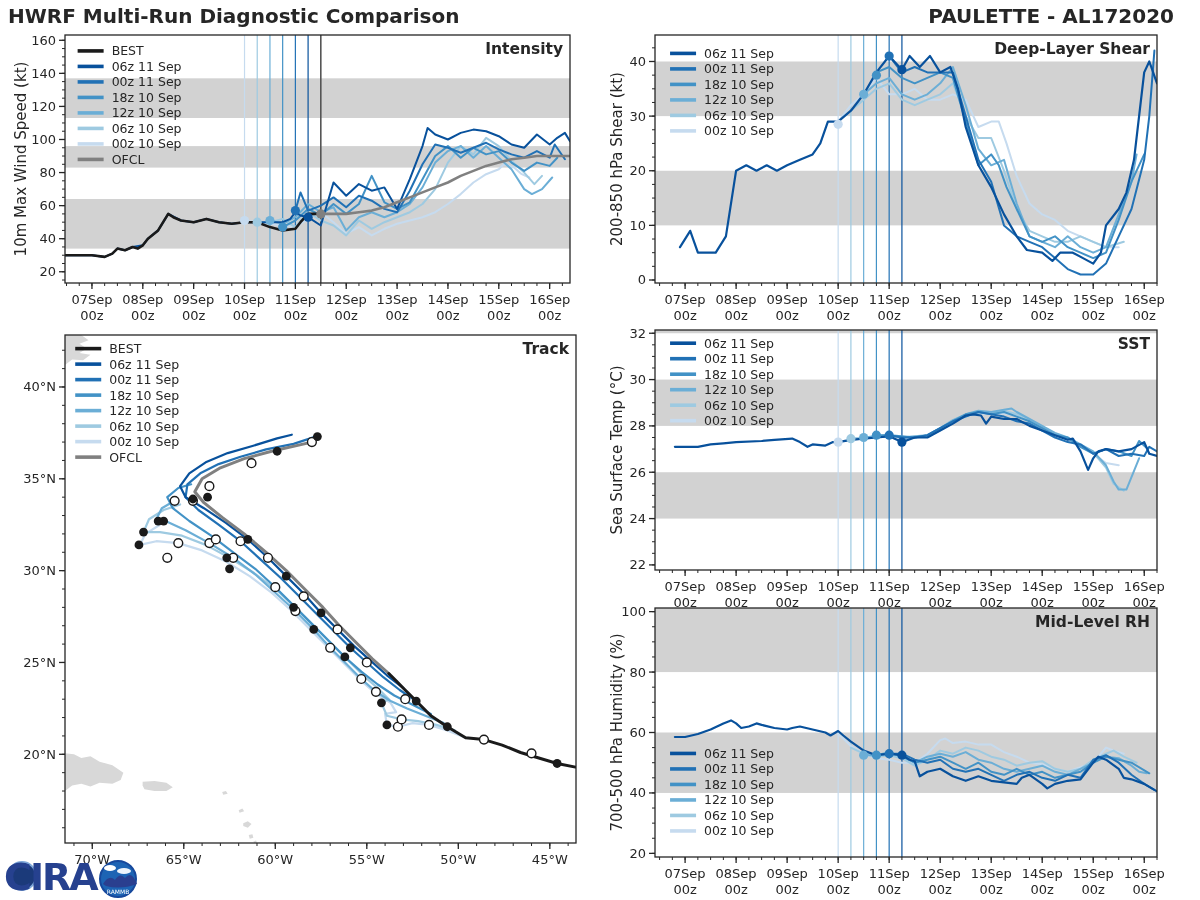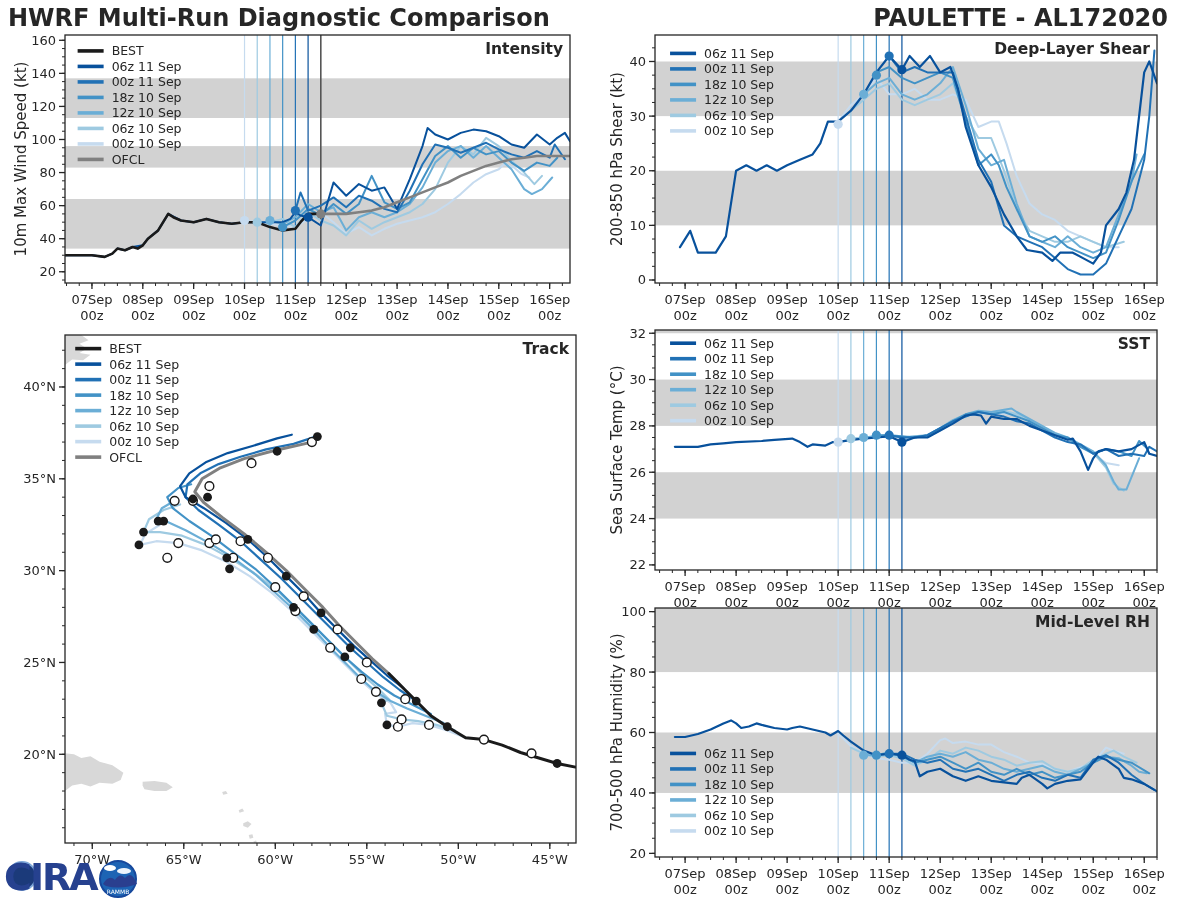--- a/index.html
+++ b/index.html
@@ -1,20 +1,20 @@
 <!DOCTYPE html>
 <html><head>
 <meta charset="utf-8">
 <style>
   html,body{margin:0;padding:0;}
   body{width:1200px;height:900px;position:relative;background:#ffffff;
        font-family:"DejaVu Sans",sans-serif;overflow:hidden;color:#262626;}
-  .main-title{position:absolute;font-size:24px;font-weight:bold;top:4px;margin:0;white-space:nowrap;}
+  .main-title{position:absolute;font-size:20px;font-weight:bold;top:4px;margin:0;white-space:nowrap;}
   .main-title.left{left:8px;}
-  .main-title.right{right:32px;}
+  .main-title.right{right:26px;}
   .ylabel{position:absolute;font-size:15px;color:#262626;text-align:center;
           transform-origin:0 0;transform:rotate(-90deg);white-space:nowrap;}
   #charts{position:absolute;left:0;top:0;}
   #logo{position:absolute;left:2px;top:854px;}
 </style>
 </head>
 <body>
 
 <h1 class="main-title left">HWRF Multi-Run Diagnostic Comparison</h1>
 <h1 class="main-title right">PAULETTE - AL172020</h1>

